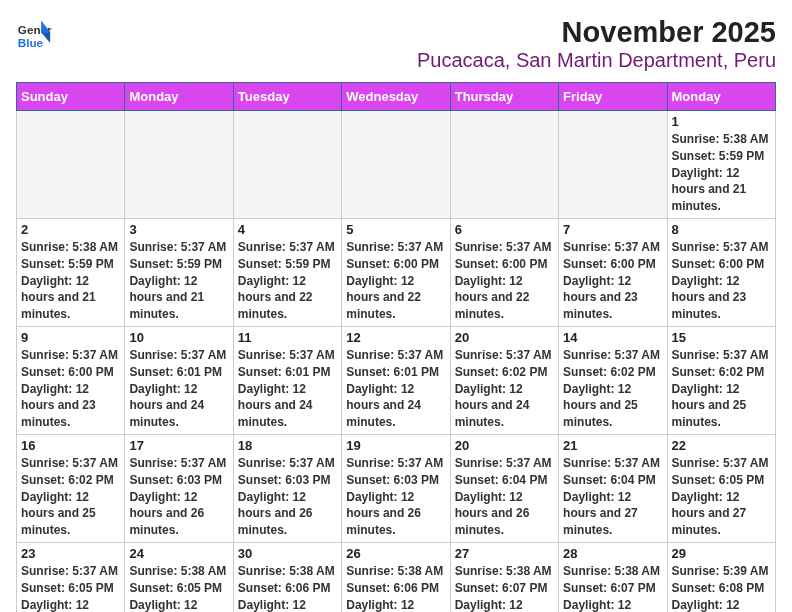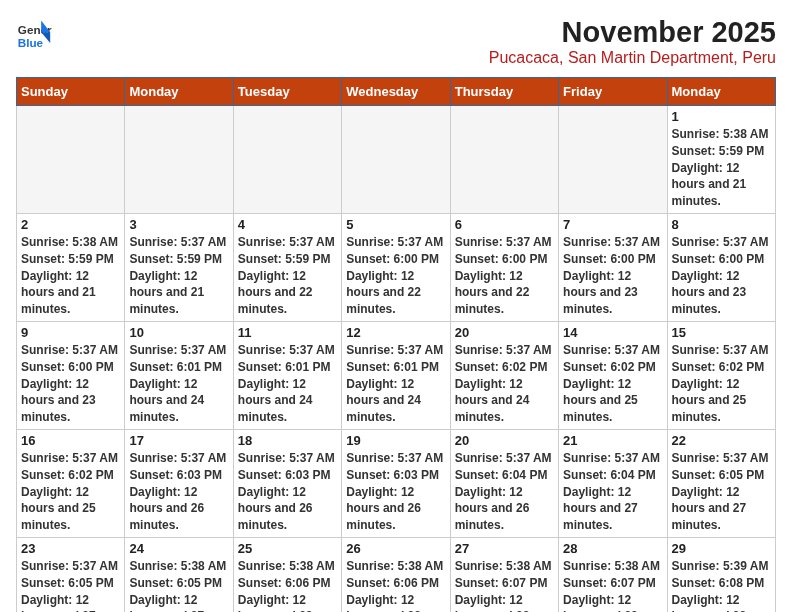--- a/index.html
+++ b/index.html
@@ -27,30 +27,30 @@
     }
     .title-area {
       text-align: right;
     }
     .month-title {
       font-size: 29px;
       font-weight: bold;
       color: #222;
     }
     .location-title {
-      font-size: 16px;
-      color: #b91c1c;
+      font-size: 20px;
+      color: #701a75;
     }
     .calendar {
       width: 100%;
       border-collapse: collapse;
       border: 1px solid #bbb;
     }
     .calendar th {
-      background-color: #c2410c;
+      background-color: #d946ef;
       color: #fff;
       font-size: 13px;
       font-weight: bold;
       padding: 6px 4px;
       text-align: left;
       border: 1px solid #3068a0;
     }
     .calendar td {
       border: 1px solid #ccc;
       vertical-align: top;
@@ -265,21 +265,21 @@
 Sunset: 6:05 PM
 Daylight: 12 hours and 27 minutes.</div>
         </td>
         <td>
           <span class="day-number">24</span>
           <div class="day-info" style="white-space: pre-line;">Sunrise: 5:38 AM
 Sunset: 6:05 PM
 Daylight: 12 hours and 27 minutes.</div>
         </td>
         <td>
-          <span class="day-number">25</span>
+          <span class="day-number">30</span>
           <div class="day-info" style="white-space: pre-line;">Sunrise: 5:38 AM
 Sunset: 6:06 PM
 Daylight: 12 hours and 28 minutes.</div>
         </td>
         <td>
           <span class="day-number">26</span>
           <div class="day-info" style="white-space: pre-line;">Sunrise: 5:38 AM
 Sunset: 6:06 PM
 Daylight: 12 hours and 28 minutes.</div>
         </td>

